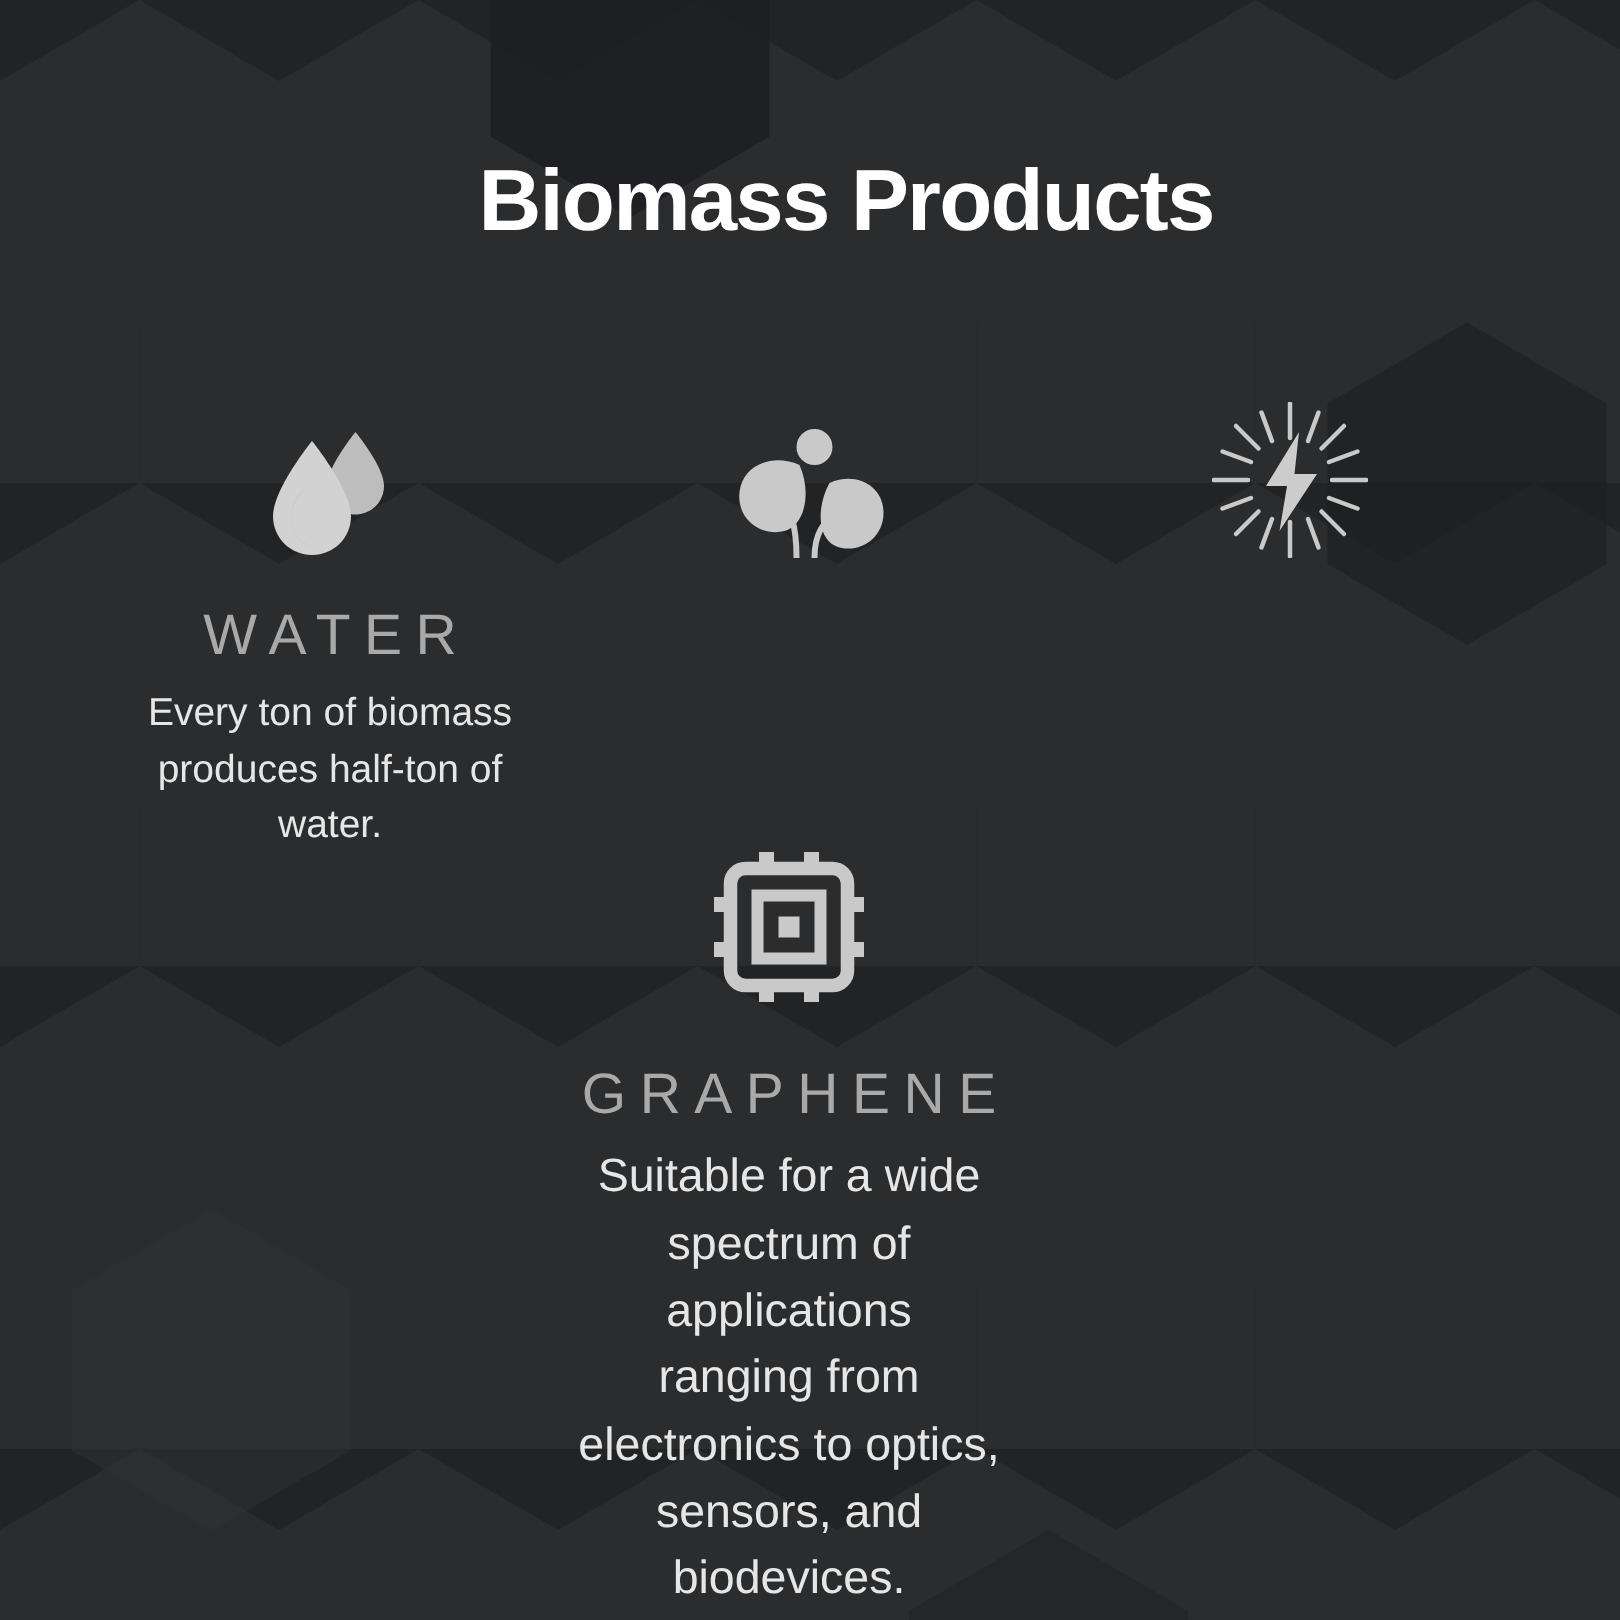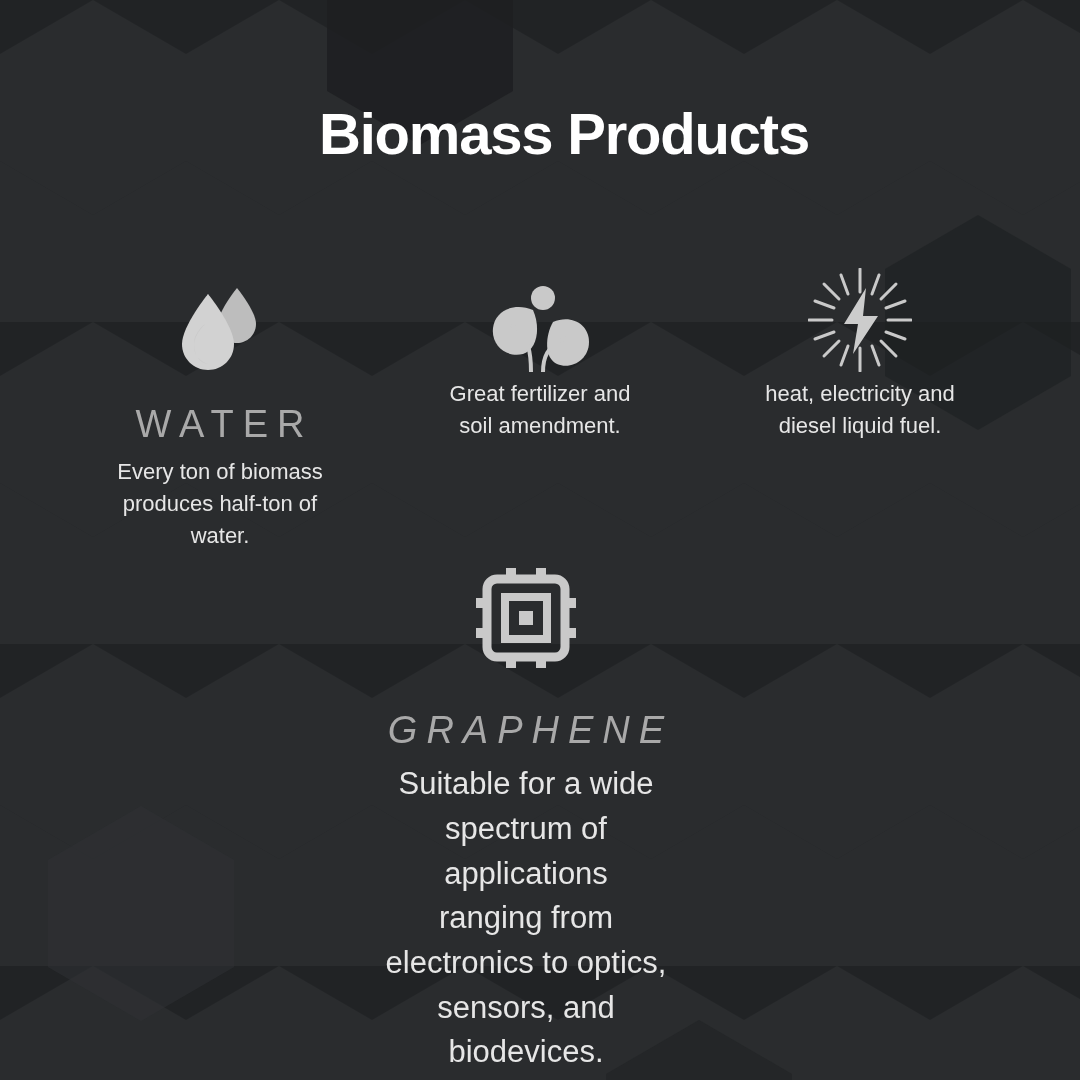--- a/index.html
+++ b/index.html
@@ -73,26 +73,26 @@
     font-size:38px;
     font-weight:300;
     color:#a9a9a9;
     letter-spacing:9px;
     text-indent:9px;
     line-height:1.38;
     text-align:center;
     white-space:pre-line;
   }
   #card-graphene .card-title,
-  #card-pyroligneous .card-title { margin-top:36px;font-style:italic; }
+  #card-pyroligneous .card-title { margin-top:36px; }
 
   .card-body {
     margin-top:6px;
     font-family:"Liberation Sans", sans-serif;
-    font-size:22px;
+    font-size:26px;
     font-weight:300;
     color:#e6e6e6;
     line-height:1.44;
     text-align:center;
     white-space:pre-line;
   }
   #card-graphene .card-body,
   #card-pyroligneous .card-body { font-size:31px; }
 
   .ico { display:block; }
@@ -140,22 +140,20 @@
     <div class="card">
       <div class="icon-wrap">
         <svg class="ico" width="106" height="88" viewBox="0 0 106 88" xmlns="http://www.w3.org/2000/svg">
           <circle cx="56" cy="14" r="12" fill="#c9c9c9"></circle>
           <path d="M46 26 C28 18 8 26 6 44 C4 62 20 74 36 70 C50 66 54 44 46 26 Z" fill="#c9c9c9"></path>
           <path d="M66 38 C84 30 102 40 102 58 C102 76 84 86 70 80 C57 74 58 52 66 38 Z" fill="#c9c9c9"></path>
           <path d="M44 88 C44 70 42 52 26 42" stroke="#c9c9c9" stroke-width="4" fill="none" stroke-linecap="round"></path>
           <path d="M56 88 C56 74 60 62 78 54" stroke="#c9c9c9" stroke-width="4" fill="none" stroke-linecap="round"></path>
         </svg>
       </div>
-      <div class="card-body">Great fertilizer and
-soil amendment.</div>
     </div>
 
     <div class="card">
       <div class="icon-wrap">
         <svg class="ico" width="104" height="104" viewBox="0 0 104 104" xmlns="http://www.w3.org/2000/svg">
           <g stroke="#c9c9c9" stroke-width="3" stroke-linecap="round">
             <line x1="52" y1="1" x2="52" y2="24"></line>
             <line x1="52" y1="80" x2="52" y2="103"></line>
             <line x1="1" y1="52" x2="24" y2="52"></line>
             <line x1="80" y1="52" x2="103" y2="52"></line>
@@ -168,22 +166,20 @@
             <line x1="33" y1="97" x2="40" y2="78"></line>
             <line x1="71" y1="97" x2="64" y2="78"></line>
             <line x1="7" y1="33" x2="26" y2="40"></line>
             <line x1="7" y1="71" x2="26" y2="64"></line>
             <line x1="97" y1="33" x2="78" y2="40"></line>
             <line x1="97" y1="71" x2="78" y2="64"></line>
           </g>
           <path d="M58 20 L36 56 L50 56 L45 86 L70 48 L55 48 Z" fill="#cccccc"></path>
         </svg>
       </div>
-      <div class="card-body">heat, electricity and
-diesel liquid fuel.</div>
     </div>
 
   </div>
 
   <div class="row" id="row-2">
 
     <div class="card" id="card-graphene">
       <div class="icon-wrap">
         <svg class="ico" width="100" height="100" viewBox="0 0 100 100" xmlns="http://www.w3.org/2000/svg">
           <g fill="#c9c9c9">

